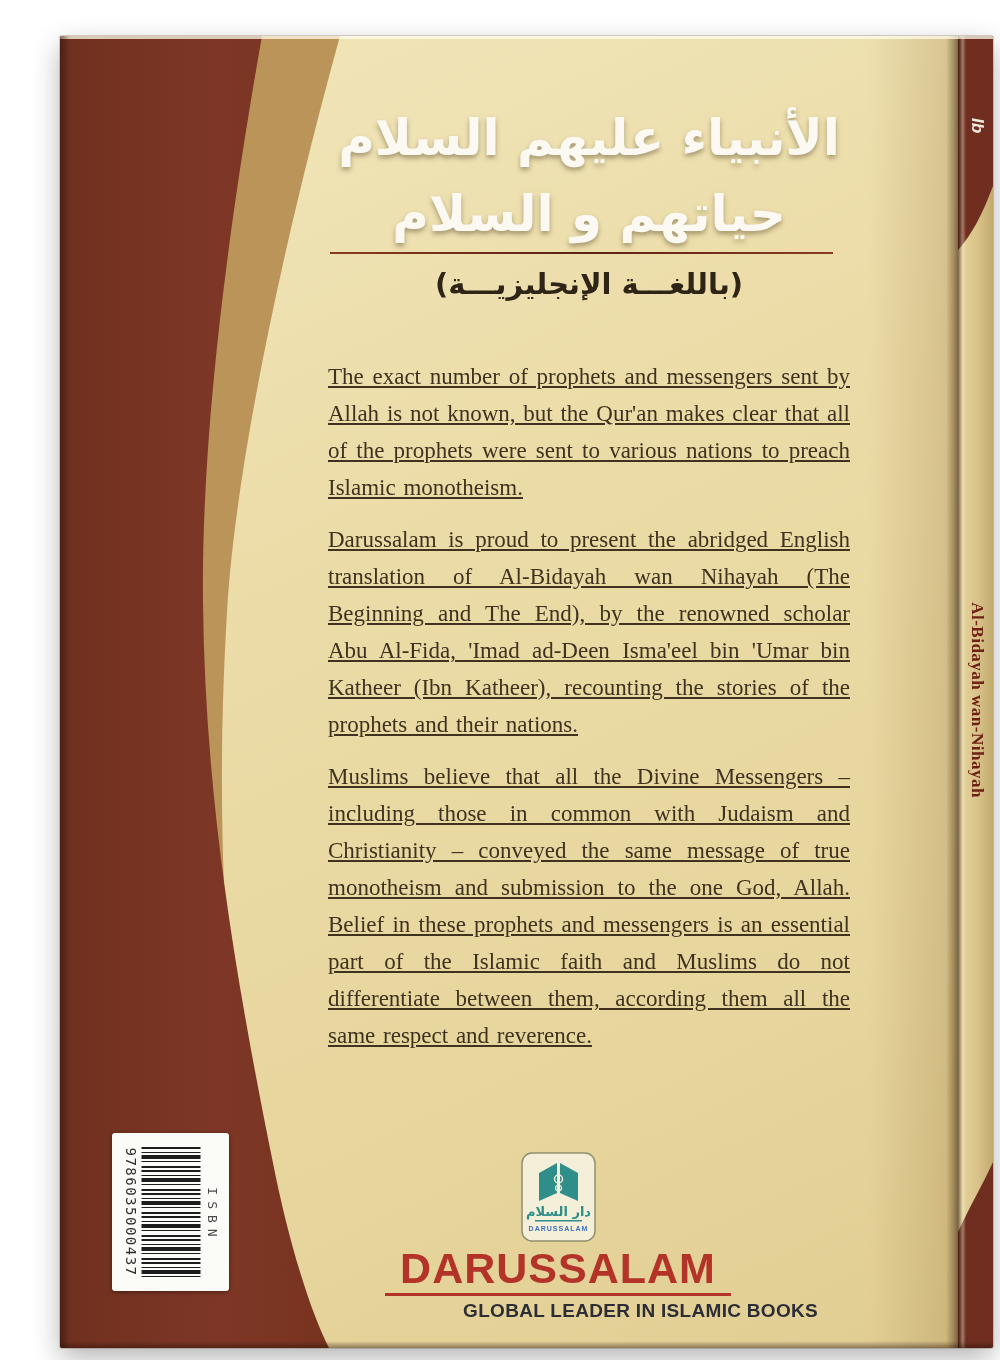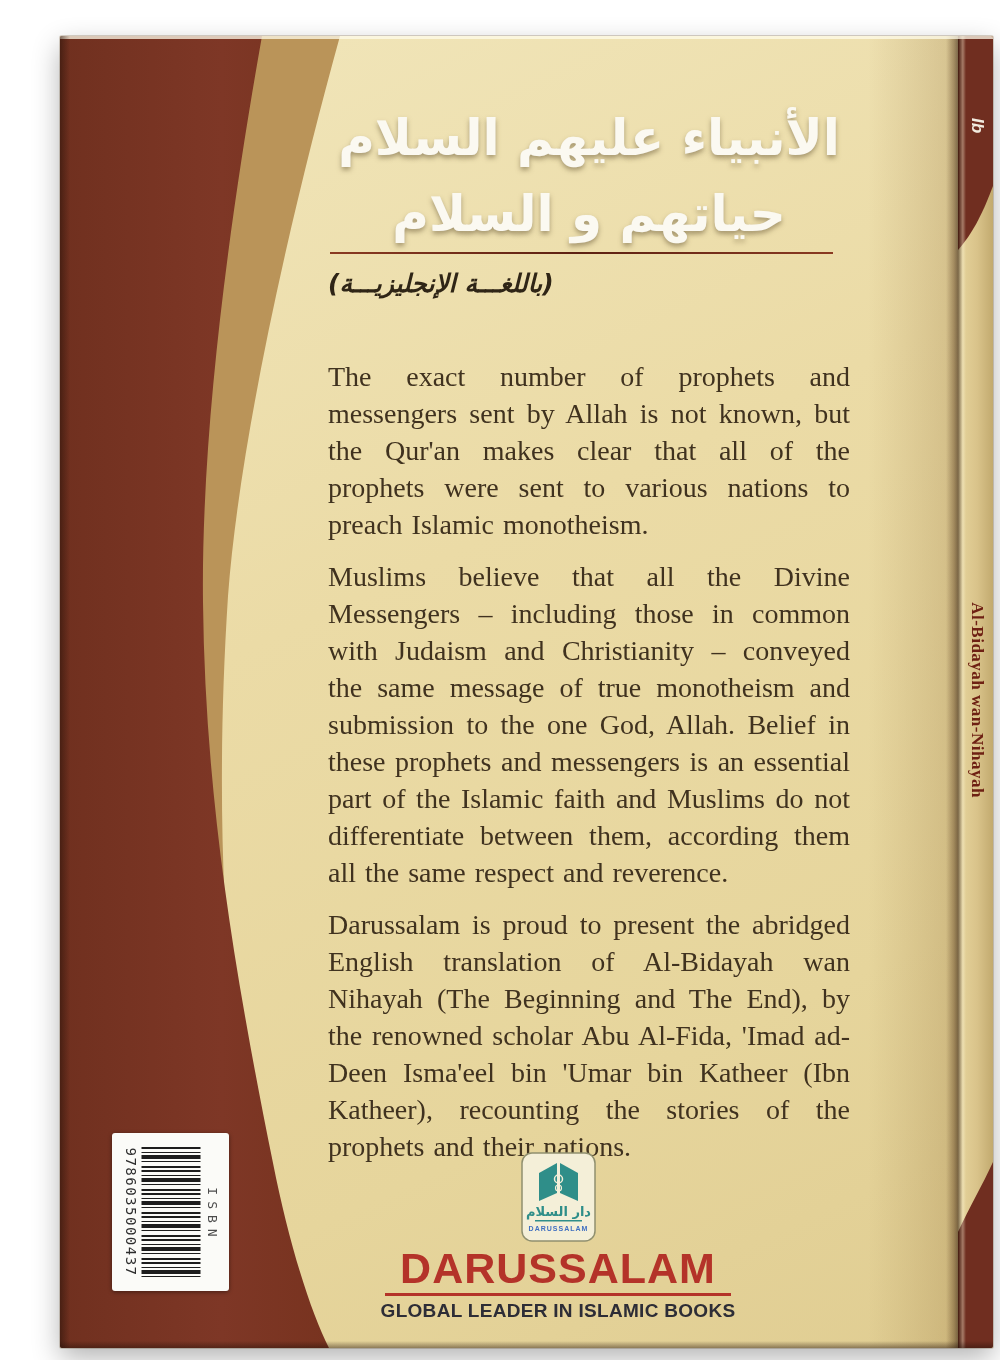--- a/index.html
+++ b/index.html
@@ -22,27 +22,27 @@
   .crease{position:absolute;left:886px;top:0;width:20px;height:100%;z-index:3;
           background:linear-gradient(90deg,rgba(70,40,15,0) 0%,rgba(70,40,15,.35) 40%,
                      rgba(38,18,7,.52) 62%,rgba(255,248,218,.38) 84%,rgba(70,40,15,0) 100%);}
   
   .arabic-title{position:absolute;left:268px;top:64px;width:522px;z-index:2;text-align:center;
                 direction:rtl;font-family:"DejaVu Sans",sans-serif;font-weight:bold;
                 font-size:50px;line-height:76px;color:#fbf9f1;
                 text-shadow:0 3px 5px rgba(105,90,55,.55),0 0 1px rgba(255,255,255,.4);}
   .title-divider{position:absolute;left:270px;top:216px;width:503px;height:2px;z-index:2;
                  background:linear-gradient(90deg,#8a3a22,#5c2112 50%,#8a3a22);}
-  .arabic-subtitle{position:absolute;left:268px;top:226px;width:522px;z-index:2;text-align:left;
+  .arabic-subtitle{position:absolute;left:268px;top:226px;width:522px;z-index:2;text-align:center;
                    direction:rtl;font-family:"DejaVu Sans",sans-serif;font-weight:bold;
-                   font-size:25px;line-height:44px;color:#2f2516;font-style:italic;}
+                   font-size:29px;line-height:44px;color:#2f2516;}
   
   .body-text{position:absolute;left:268px;top:322px;width:522px;z-index:2;}
-  .body-text p{margin:0 0 15px 0;font-family:"Liberation Serif",serif;font-size:28px;
-               line-height:37px;color:#40321f;text-align:justify;word-spacing:2px;}
+  .body-text p{margin:0 0 15px 0;font-family:"Liberation Serif",serif;font-size:23px;
+               line-height:37px;color:#40321f;text-align:justify;word-spacing:2px;text-decoration:underline;}
   
   .barcode-label{position:absolute;left:52px;top:1097px;width:117px;height:158px;z-index:2;
                  background:#fbfbf8;border-radius:3px;box-shadow:0 1px 4px rgba(0,0,0,.45);}
   .barcode-inner{position:absolute;left:50%;top:50%;width:146px;height:103px;
                  transform:translate(-50%,-50%) rotate(90deg);display:flex;flex-direction:column;}
   .isbn-text{height:22px;text-align:center;font-family:"DejaVu Sans Mono",monospace;
              font-size:13px;line-height:22px;letter-spacing:6px;text-indent:6px;color:#4c4c4c;}
   .barcode-bars{flex:1;margin:0 8px;
       background:repeating-linear-gradient(90deg,
         #1d1d1d 0 2px,transparent 2px 5px,#1d1d1d 5px 6px,transparent 6px 8px,
@@ -50,21 +50,21 @@
         #1d1d1d 19px 21px,transparent 21px 23px);}
   .barcode-digits{height:22px;text-align:center;font-family:"DejaVu Sans Mono",monospace;
                   font-size:14px;line-height:22px;letter-spacing:1.5px;color:#2d2d2d;}
   
   .publisher{position:absolute;left:238px;top:1116px;width:520px;z-index:2;text-align:center;}
   .badge{display:block;margin:0 auto 4px auto;}
   .publisher-name{font-family:"Liberation Sans",sans-serif;font-weight:bold;font-size:43px;
                   line-height:45px;color:#b43329;letter-spacing:1px;}
   .publisher-rule{width:346px;height:3px;background:#b43329;margin:2px auto 4px auto;}
   .publisher-tagline{font-family:"Liberation Sans",sans-serif;font-weight:bold;font-size:19px;
-                     line-height:22px;color:#2d2d36;letter-spacing:.3px;}
+                     line-height:22px;color:#2d2d36;letter-spacing:.3px;text-align:right;}
   
   .spine-title{position:absolute;left:901px;top:414px;width:500px;height:32px;z-index:2;
                transform:rotate(90deg);transform-origin:16px 16px;text-align:center;
                font-family:"Liberation Serif",serif;font-weight:bold;font-size:17px;
                line-height:32px;letter-spacing:.5px;color:#6e2013;}
   .spine-fragment{position:absolute;left:901px;top:40px;width:90px;height:32px;z-index:2;
                   transform:rotate(90deg);transform-origin:16px 16px;padding-left:42px;
                   box-sizing:border-box;font-family:"Liberation Sans",sans-serif;
                   font-style:italic;font-weight:bold;font-size:17px;line-height:32px;
                   color:#f2ece0;}
@@ -103,22 +103,22 @@
 
     <div class="arabic-title">
       <div>الأنبياء عليهم السلام</div>
       <div>حياتهم و السلام</div>
     </div>
     <div class="title-divider"></div>
     <div class="arabic-subtitle">(باللغـــة الإنجليزيـــة)</div>
 
     <div class="body-text">
       <p>The exact number of prophets and messengers sent by Allah is not known, but the Qur'an makes clear that all of the prophets were sent to various nations to preach Islamic monotheism.</p>
+      <p>Darussalam is proud to present the abridged English translation of Al-Bidayah wan Nihayah (The Beginning and The End), by the renowned scholar Abu Al-Fida, 'Imad ad-Deen Isma'eel bin 'Umar bin Katheer (Ibn Katheer), recounting the stories of the prophets and their nations.</p>
       <p>Muslims believe that all the Divine Messengers – including those in common with Judaism and Christianity – conveyed the same message of true monotheism and submission to the one God, Allah. Belief in these prophets and messengers is an essential part of the Islamic faith and Muslims do not differentiate between them, according them all the same respect and reverence.</p>
-      <p>Darussalam is proud to present the abridged English translation of Al-Bidayah wan Nihayah (The Beginning and The End), by the renowned scholar Abu Al-Fida, 'Imad ad-Deen Isma'eel bin 'Umar bin Katheer (Ibn Katheer), recounting the stories of the prophets and their nations.</p>
     </div>
 
     <div class="barcode-label">
       <div class="barcode-inner">
         <div class="isbn-text">ISBN</div>
         <div class="barcode-bars"></div>
         <div class="barcode-digits">9786035000437</div>
       </div>
     </div>
 

